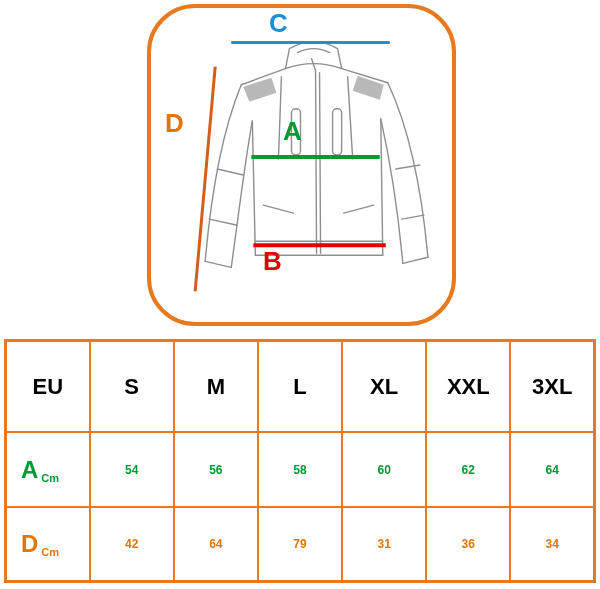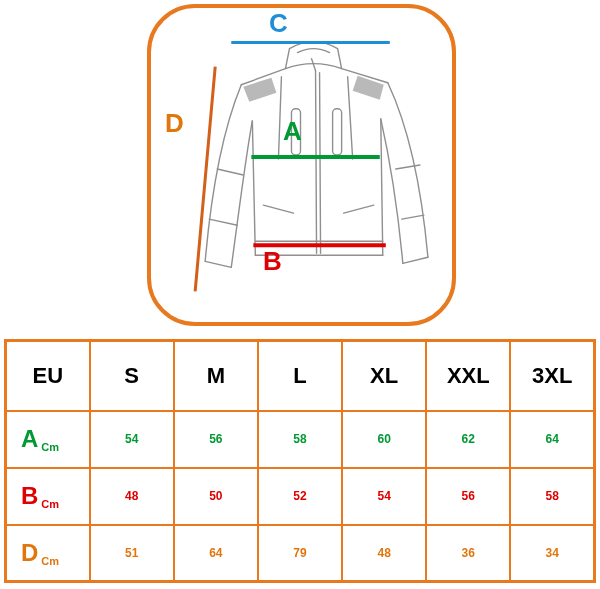--- a/index.html
+++ b/index.html
@@ -161,40 +161,29 @@
         <span class="letter">A</span><span class="unit">Cm</span>
       </td>
       <td class="val">54</td>
       <td class="val">56</td>
       <td class="val">58</td>
       <td class="val">60</td>
       <td class="val">62</td>
       <td class="val">64</td>
     </tr>
 
-    <tr class="data row-b">
-      <td class="rowlab">
-        <span class="letter">B</span><span class="unit">Cm</span>
-      </td>
-      <td class="val">48</td>
-      <td class="val">50</td>
-      <td class="val">52</td>
-      <td class="val">54</td>
-      <td class="val">56</td>
-      <td class="val">58</td>
-    </tr>
 
 
     <tr class="data row-d">
       <td class="rowlab">
         <span class="letter">D</span><span class="unit">Cm</span>
       </td>
-      <td class="val">51</td>
+      <td class="val">42</td>
       <td class="val">64</td>
       <td class="val">79</td>
-      <td class="val">48</td>
+      <td class="val">31</td>
       <td class="val">36</td>
       <td class="val">34</td>
     </tr>
   </tbody>
     </table>
 
 </div>
 
 </body></html>

